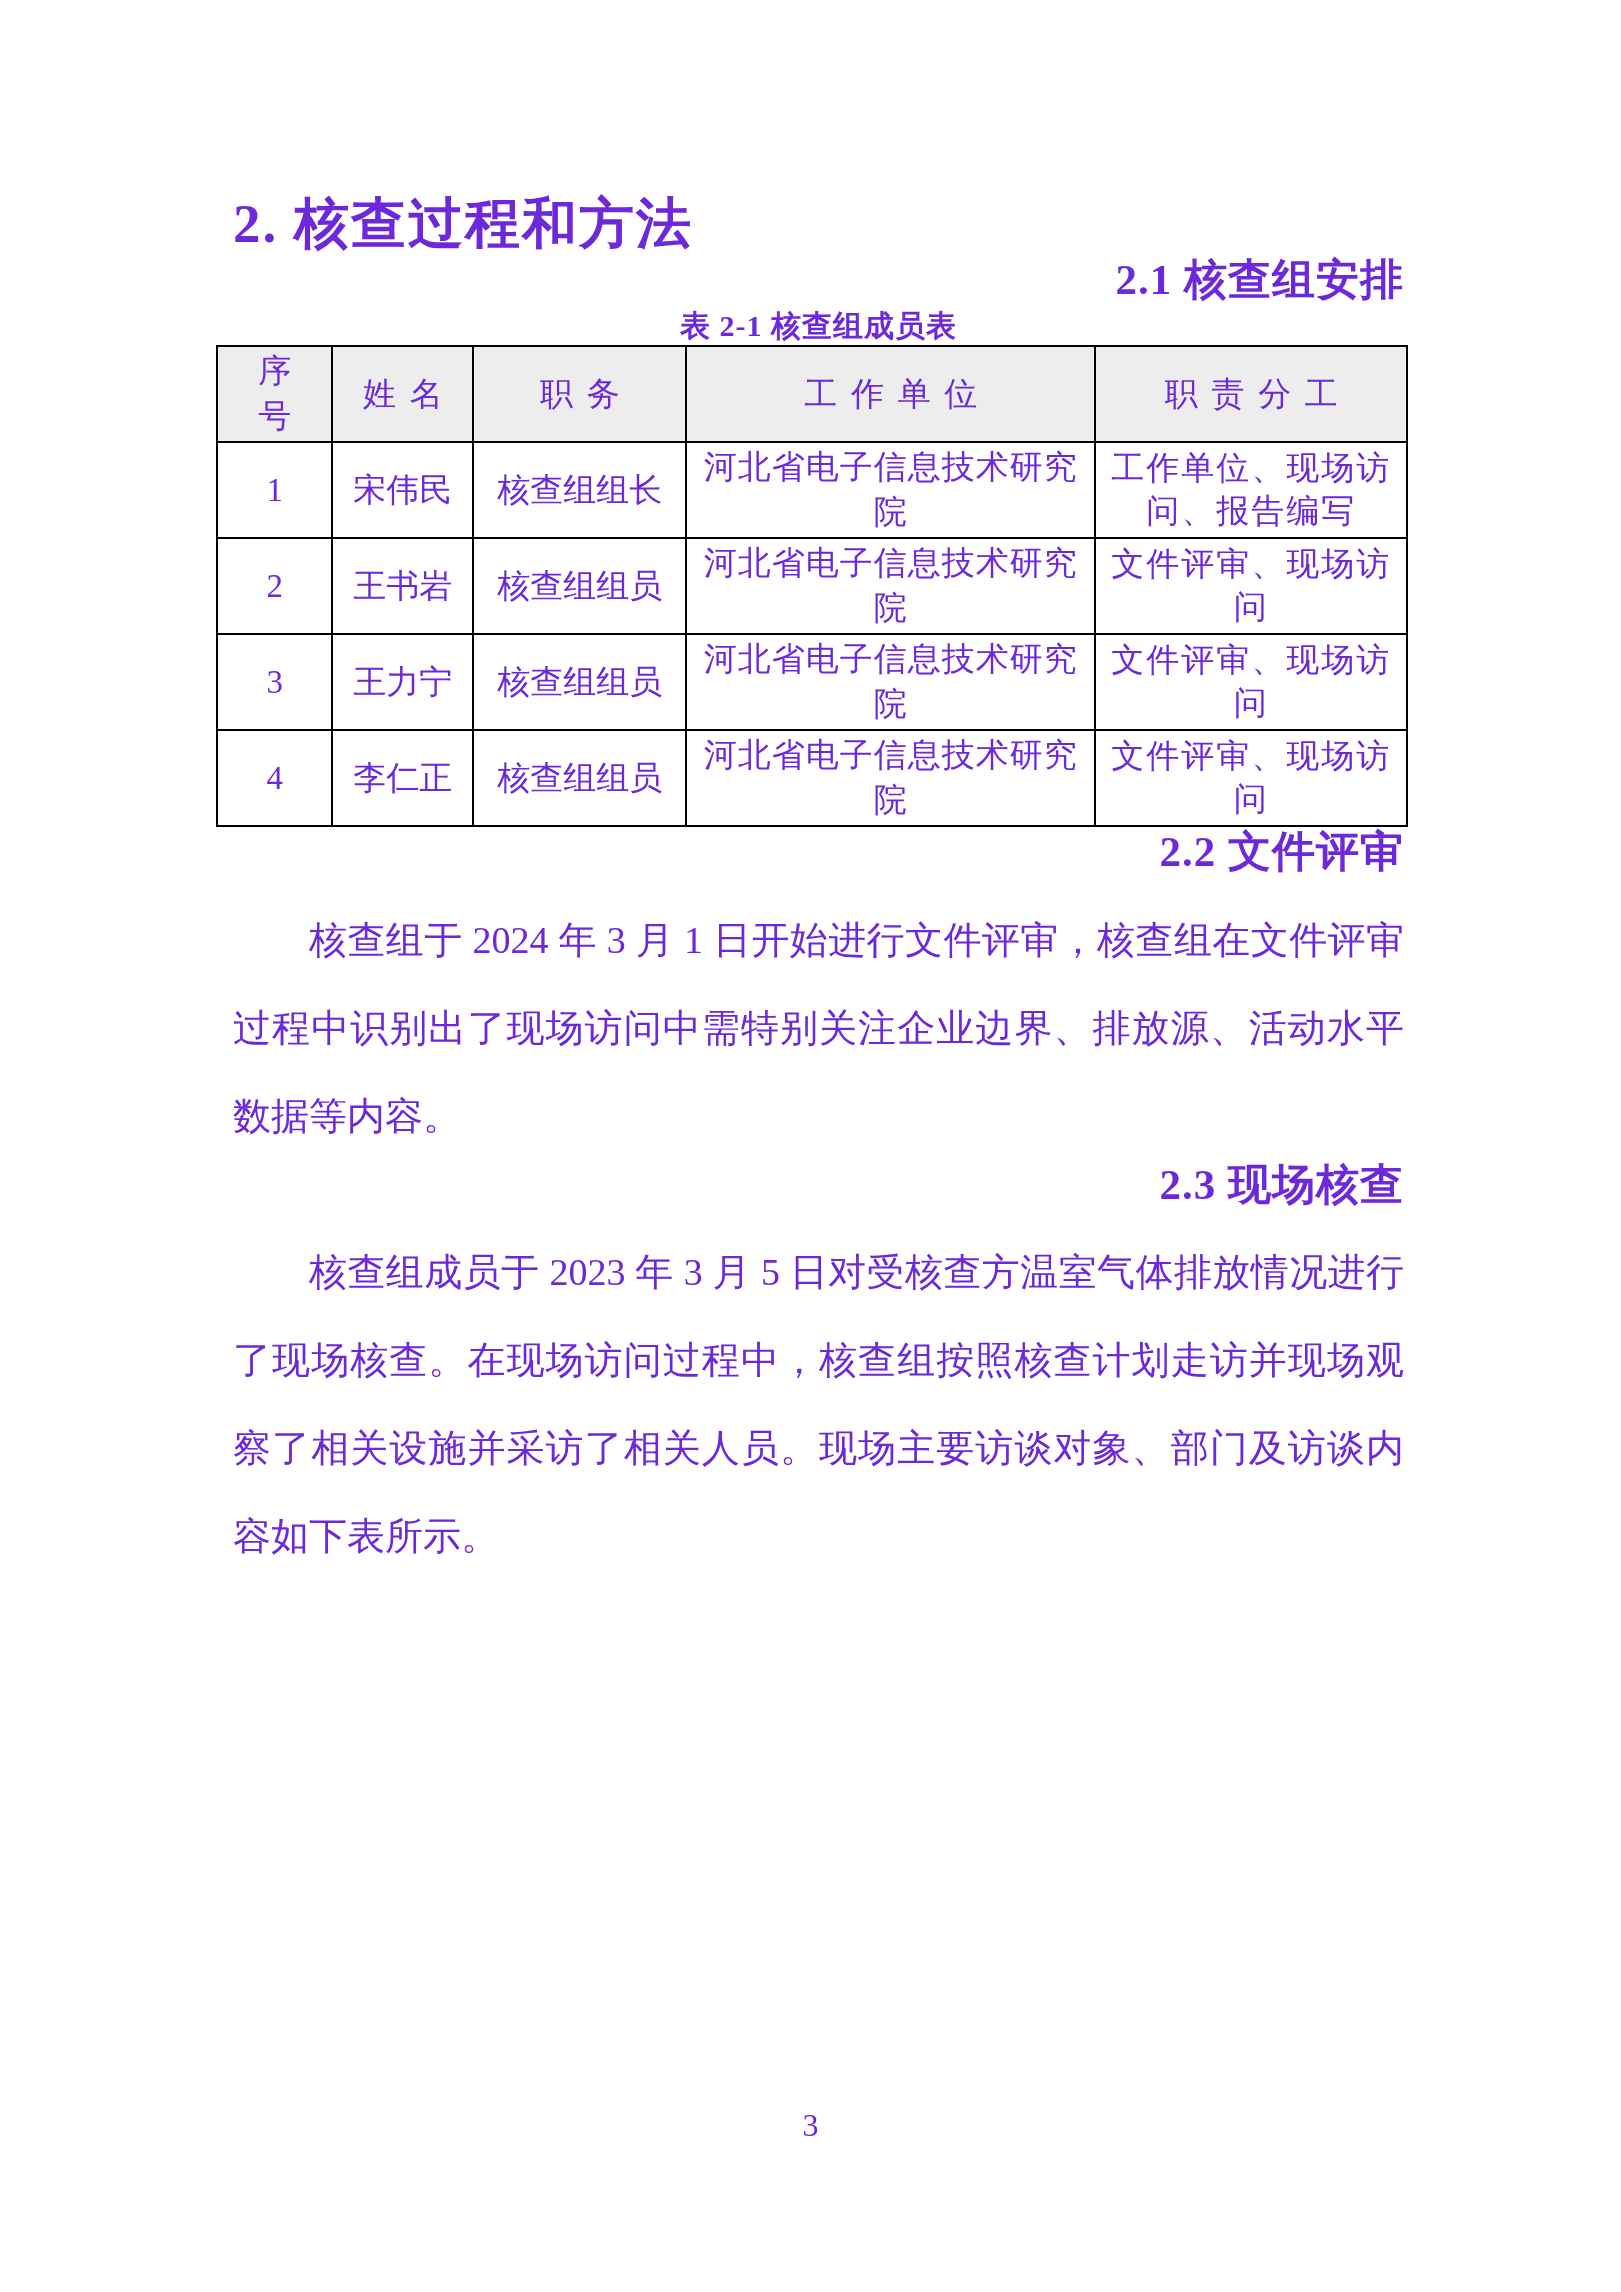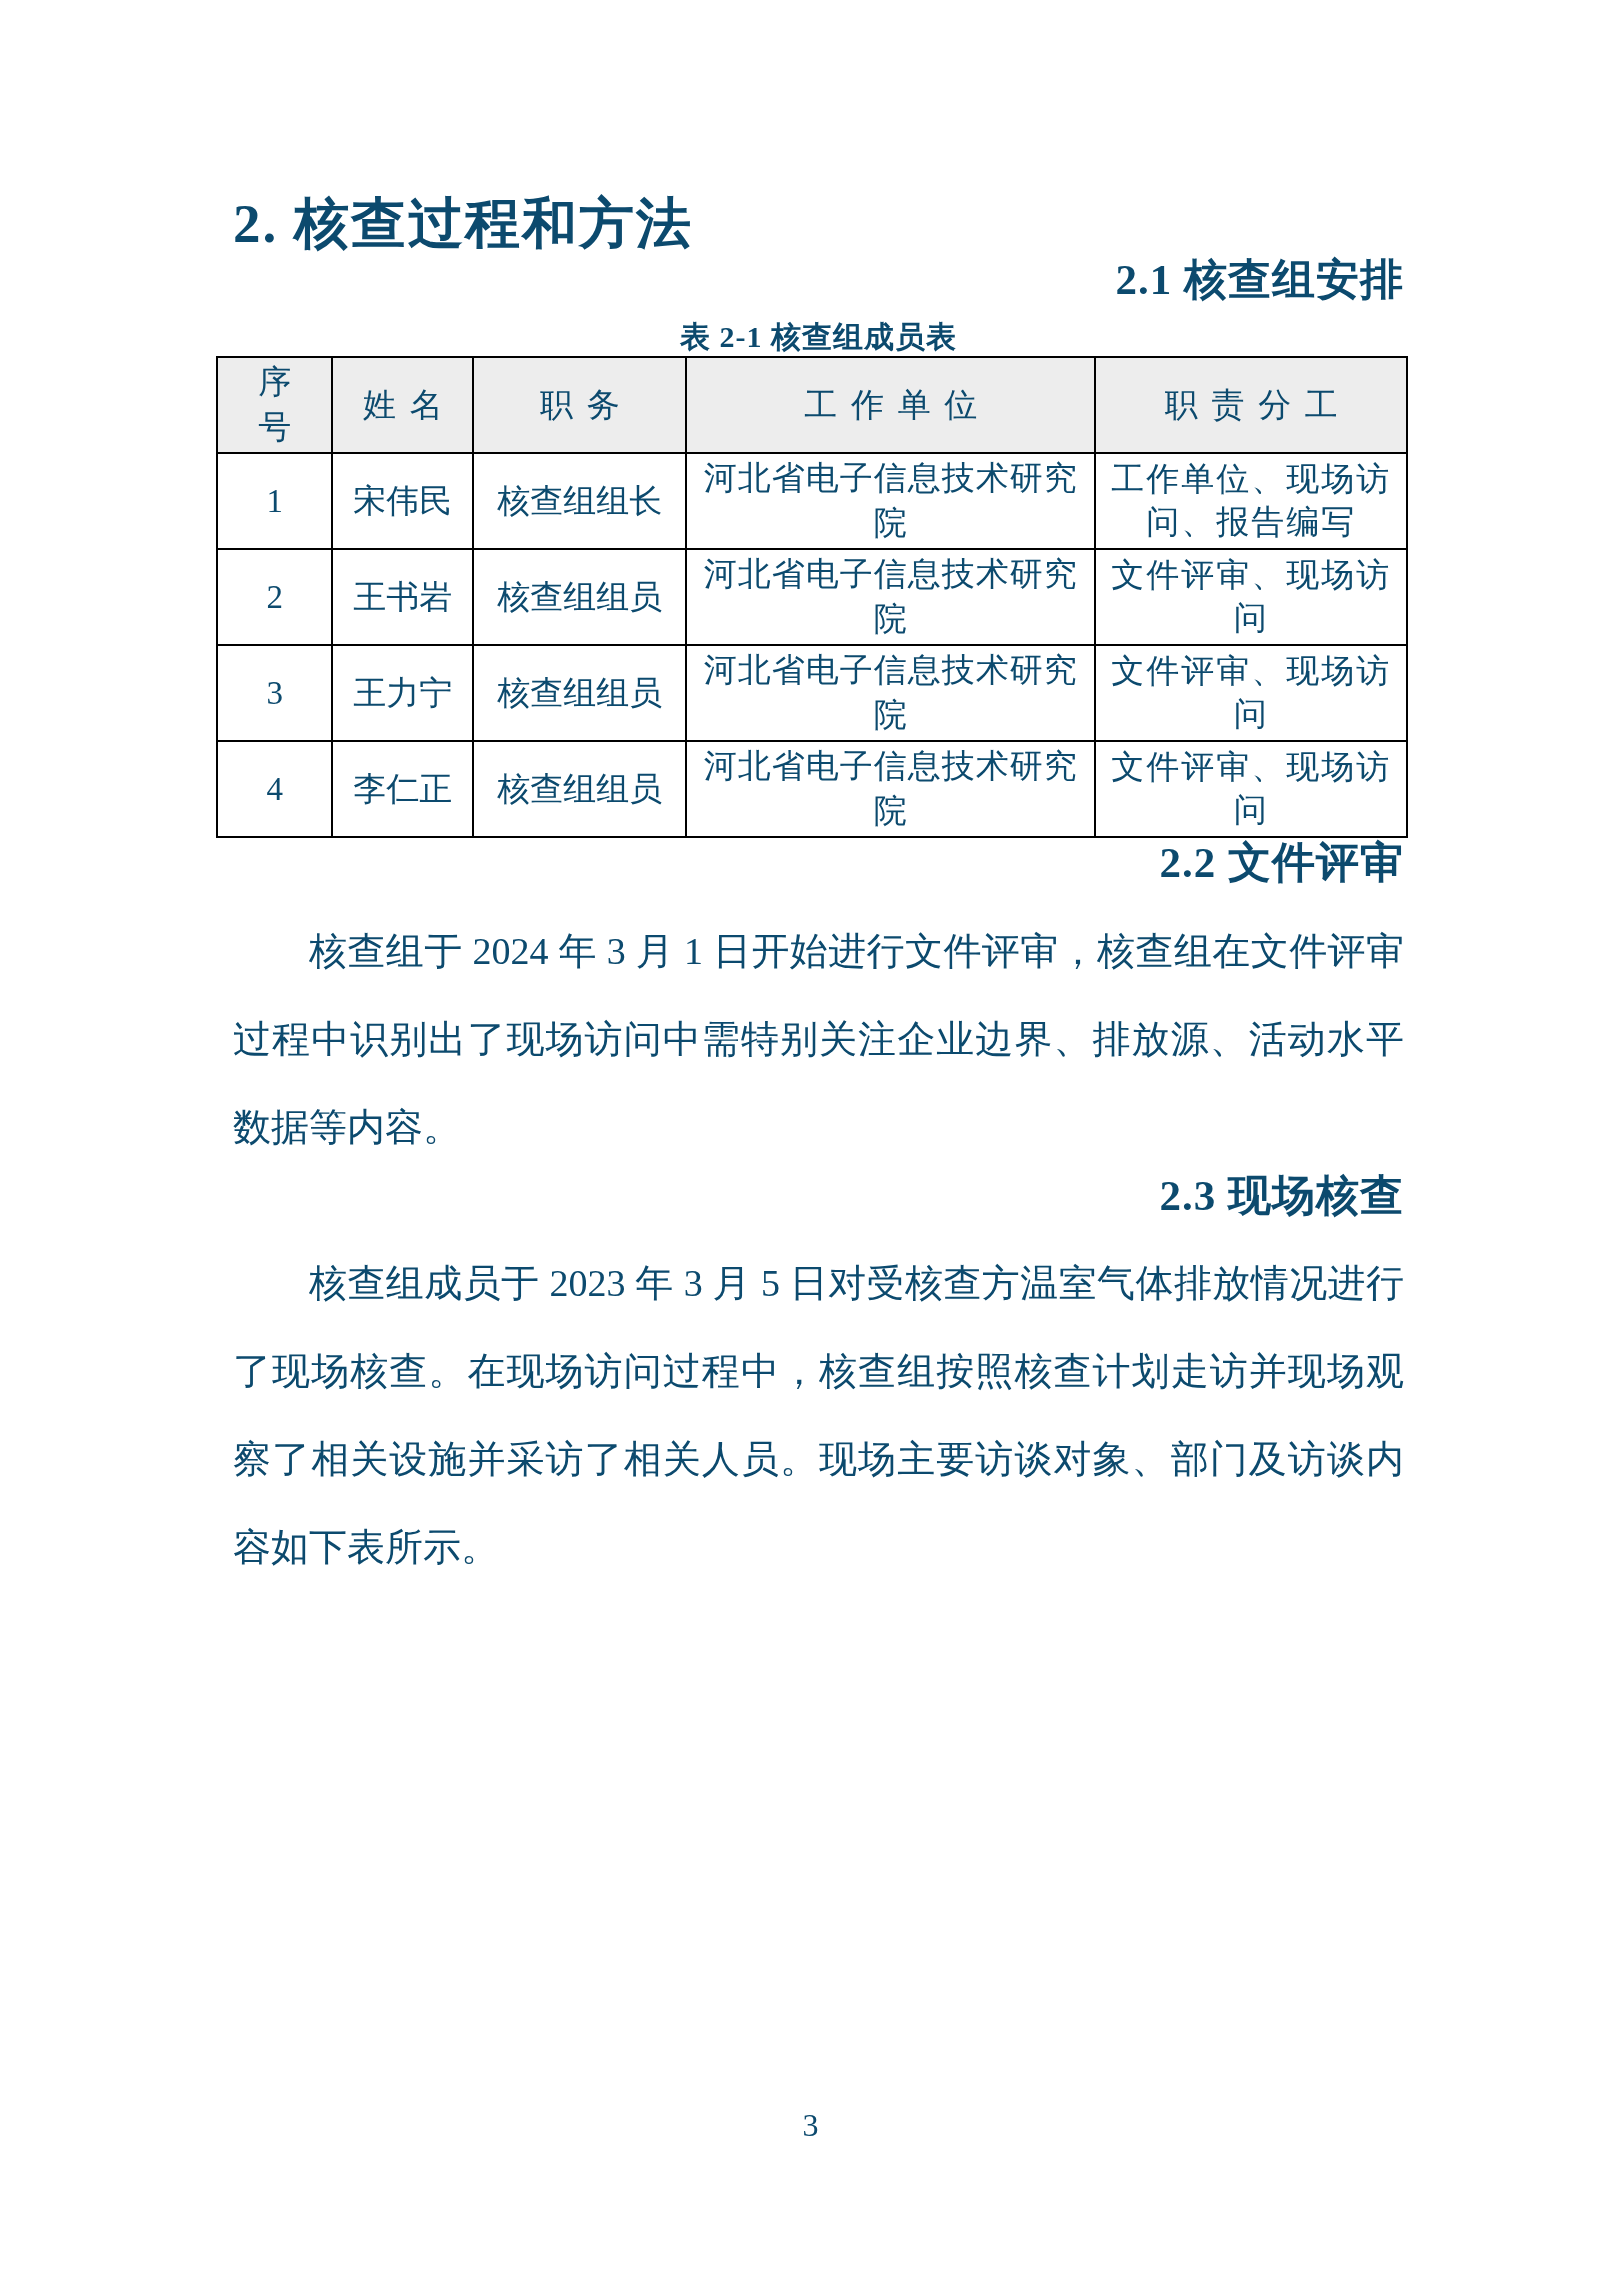--- a/index.html
+++ b/index.html
@@ -5,21 +5,21 @@
   html, body {
     margin: 0;
     padding: 0;
     background: #ffffff;
   }
   .page {
     position: relative;
     width: 1621px;
     height: 2293px;
     background: #ffffff;
-    color: #0c4a6e;
+    color: #6d28d9;
     font-family: "Liberation Serif", "DejaVu Serif", serif;
     overflow: hidden;
     box-sizing: border-box;
   }
   .content {
     padding: 192px 217px 0 233px;
   }
   h1.doc-title {
     font-size: 55px;
     line-height: 63px;
@@ -43,21 +43,21 @@
     line-height: 88px;
     margin: 19.6px 0 0 0;
     text-align: justify;
     text-indent: 76px;
   }
   .table-caption {
     font-size: 30px;
     line-height: 39px;
     font-weight: bold;
     text-align: center;
-    margin-top: 13px;
+    margin-top: 2px;
     letter-spacing: 1px;
   }
   table.team-table {
     border-collapse: collapse;
     table-layout: fixed;
     width: 1189px;
     margin-left: -16.7px;
     border: 2.9px solid #000000;
     font-size: 33px;
   }

